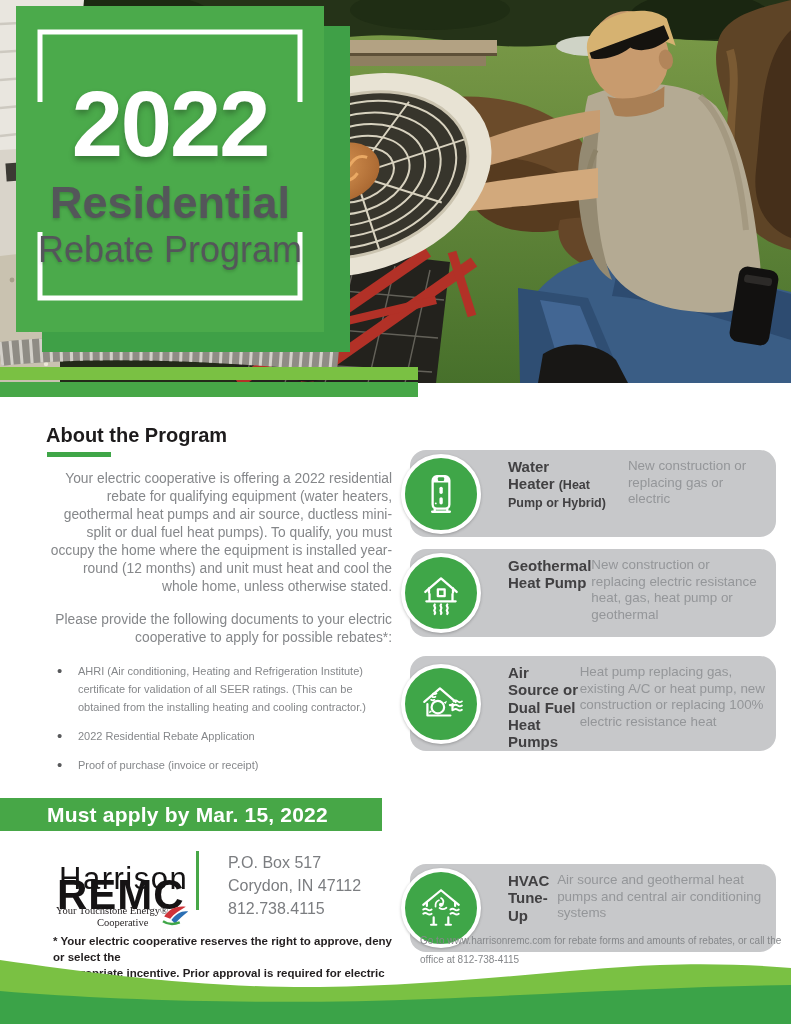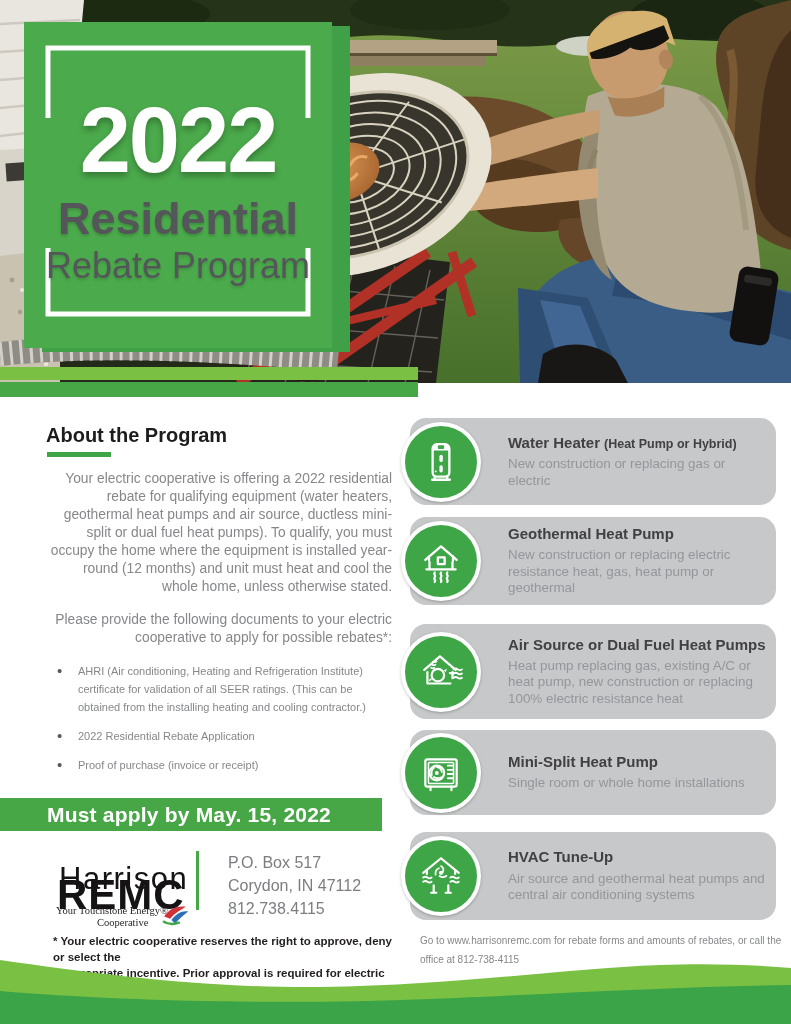--- a/index.html
+++ b/index.html
@@ -4,21 +4,21 @@
 <style>
   html,body{margin:0;padding:0;background:#e8e8e8;}
   .page{position:relative;width:791px;height:1024px;background:#ffffff;overflow:hidden;
         font-family:"Liberation Sans",sans-serif;margin:0 auto;}
 
   
   .photo{position:absolute;left:0;top:0;width:791px;height:383px;display:block;}
 
   
   .hero-shadow{position:absolute;left:42px;top:26px;width:308px;height:326px;background:#3FA047;}
-  .hero-box{position:absolute;left:24px;top:6px;width:308px;height:326px;background:#4BAA4B;margin-top:16px;}
+  .hero-box{position:absolute;left:16px;top:6px;width:308px;height:326px;background:#4BAA4B;}
   .hero-brackets{position:absolute;left:0;top:0;width:308px;height:326px;}
   .hero-year{position:relative;margin-top:72px;text-align:center;color:#ffffff;
              font-size:92px;font-weight:bold;line-height:1;letter-spacing:-2px;
              text-shadow:0 4px 6px rgba(0,0,0,.28);}
   .hero-t1{position:relative;margin-top:10px;text-align:center;color:#54565A;
            font-size:45px;font-weight:bold;line-height:1;text-shadow:0 2px 3px rgba(0,0,0,.18);}
   .hero-t2{position:relative;margin-top:7px;text-align:center;color:#54565A;
            font-size:36px;font-weight:400;line-height:1;text-shadow:0 2px 3px rgba(0,0,0,.15);}
 
   
@@ -53,22 +53,22 @@
   .logo-divider{position:absolute;left:196px;top:851px;width:3px;height:59px;background:#47A747;}
   .contact{position:absolute;left:228px;top:851px;font-size:16px;color:#7B7D80;line-height:23px;}
 
   
   .footnote{position:absolute;left:53px;top:933px;width:350px;
             font-size:11.5px;font-weight:bold;color:#231F20;line-height:16px;}
   .footnote .l2{padding-left:7px;}
 
   
   .card{position:absolute;left:410px;width:366px;background:#C7C8CA;border-radius:16px;
-        box-sizing:border-box;display:flex;flex-direction:column;justify-content:center;
-        padding:8px 10px 8px 98px;}
+        box-sizing:border-box;display:flex;flex-direction:row;justify-content:center;
+        padding:8px 10px 8px 98px;margin-top:32px;}
   .card-icon{position:absolute;left:-9px;top:50%;transform:translateY(-50%);
              width:72px;height:72px;border-radius:50%;background:#3FA648;
              border:4px solid #ffffff;box-shadow:0 1px 3px rgba(0,0,0,.25);
              display:flex;align-items:center;justify-content:center;}
   .card-title{font-size:15px;font-weight:bold;color:#414042;line-height:1.15;margin-bottom:5px;}
   .card-title .note{font-size:12.5px;margin-left:4px;}
   .card-desc{font-size:13.4px;color:#949699;line-height:16.5px;}
   .card1{top:418px;height:87px;}
   .card2{top:517px;height:88px;}
   .card3{top:624px;height:95px;}
@@ -252,21 +252,21 @@
     <p class="body-p">Your electric cooperative is offering a 2022 residential rebate for qualifying equipment (water heaters, geothermal heat pumps and air source, ductless mini-split or dual fuel heat pumps). To qualify, you must occupy the home where the equipment is installed year-round (12 months) and unit must heat and cool the whole home, unless otherwise stated.</p>
     <p class="body-p">Please provide the following documents to your electric cooperative to apply for possible rebates*:</p>
     <ul class="bullets">
       <li>AHRI (Air conditioning, Heating and Refrigeration Institute) certificate for validation of all SEER ratings. (This can be obtained from the installing heating and cooling contractor.)</li>
       <li>2022 Residential Rebate Application</li>
       <li>Proof of purchase (invoice or receipt)</li>
     </ul>
   </div>
 
   <div class="deadline-banner">
-    <span>Must apply by May. 15, 2022</span>
+    <span>Must apply by Mar. 15, 2022</span>
   </div>
 
   <div class="logo-name1">Harrison</div>
   <div class="logo-name2">REMC</div>
   <div class="tagline-1">Your Touchstone Energy®</div>
   <div class="tagline-2">Cooperative</div>
   <svg class="ts-mark" width="30" height="24" viewBox="0 0 24 20">
     <path d="M3 12 C7 6 13 3 21 4 C16 7 11 10 8 14 Z" fill="#cf3339"></path>
     <path d="M9 15 C13 10 18 7 23 8 C19 11 16 14 12 18 Z" fill="#2b6fb4"></path>
     <path d="M2 16 q6 4 14 1" stroke="#3FA648" stroke-width="2" fill="none"></path>
@@ -327,35 +327,20 @@
         <path d="M13.5 29.5 l-3.2 1.6 1.1 -3.2 z" fill="#ffffff" stroke="none"></path>
         <path d="M14.5 12 q1.6 1 3.2 0 M13.5 15 q1.6 1 3.2 0 M12.5 18 q1.6 1 3.2 0" stroke-width="1.6"></path>
         <path d="M30.5 23 h3.5"></path>
         <path d="M34 19.5 q2 -1.6 4 0 t4 0 M34 23.5 q2 -1.6 4 0 t4 0 M34 27.5 q2 -1.6 4 0 t4 0" stroke-width="1.8"></path>
       </svg>
     </div>
     <div class="card-title">Air Source or Dual Fuel Heat Pumps</div>
     <div class="card-desc">Heat pump replacing gas, existing A/C or heat pump, new construction or replacing 100% electric resistance heat</div>
   </div>
 
-  <div class="card card4">
-    <div class="card-icon">
-      <svg class="icon-svg" width="46" height="46" viewBox="0 0 44 44" fill="none" stroke="#ffffff" stroke-width="2.1" stroke-linecap="round" stroke-linejoin="round">
-        <rect x="7" y="9" width="30" height="26" rx="2"></rect>
-        <rect x="10" y="12" width="24" height="20" rx="1" stroke-width="1.5"></rect>
-        <circle cx="18" cy="22" r="7"></circle>
-        <circle cx="18" cy="22" r="1.8" fill="#ffffff" stroke="none"></circle>
-        <path d="M18 16.2 q4 1 4.8 5 M22.5 26 q-4 2 -7.4 -0.2 M13.2 24 q-1 -5 2.6 -7.4" stroke-width="1.6"></path>
-        <path d="M28.5 15 h4.5 M28.5 19 h4.5 M28.5 23 h4.5 M28.5 27 h4.5" stroke-width="1.8"></path>
-        <path d="M12 35 v3.5 M32 35 v3.5"></path>
-      </svg>
-    </div>
-    <div class="card-title">Mini-Split Heat Pump</div>
-    <div class="card-desc">Single room or whole home installations</div>
-  </div>
 
   <div class="card card5">
     <div class="card-icon">
       <svg class="icon-svg" width="46" height="46" viewBox="0 0 44 44" fill="none" stroke="#ffffff" stroke-width="2.1" stroke-linecap="round" stroke-linejoin="round">
         <path d="M5 19 L22 5 L39 19"></path>
         <path d="M8.5 16.5 v3.5 M35.5 16.5 v3.5"></path>
         <circle cx="22" cy="19" r="2" fill="#ffffff" stroke="none"></circle>
         <path d="M22 12.5 q3.6 2 1.6 6.2 M27.2 21.8 q-3.4 2.6 -6.6 0.2 M16.8 20.6 q-0.6 -4.4 3.2 -6" stroke-width="1.7"></path>
         <path d="M5 23.5 q2 -1.6 4 0 t4 0 M5 27.5 q2 -1.6 4 0 t4 0" stroke-width="1.8"></path>
         <path d="M31 23.5 q2 -1.6 4 0 t4 0 M31 27.5 q2 -1.6 4 0 t4 0" stroke-width="1.8"></path>

